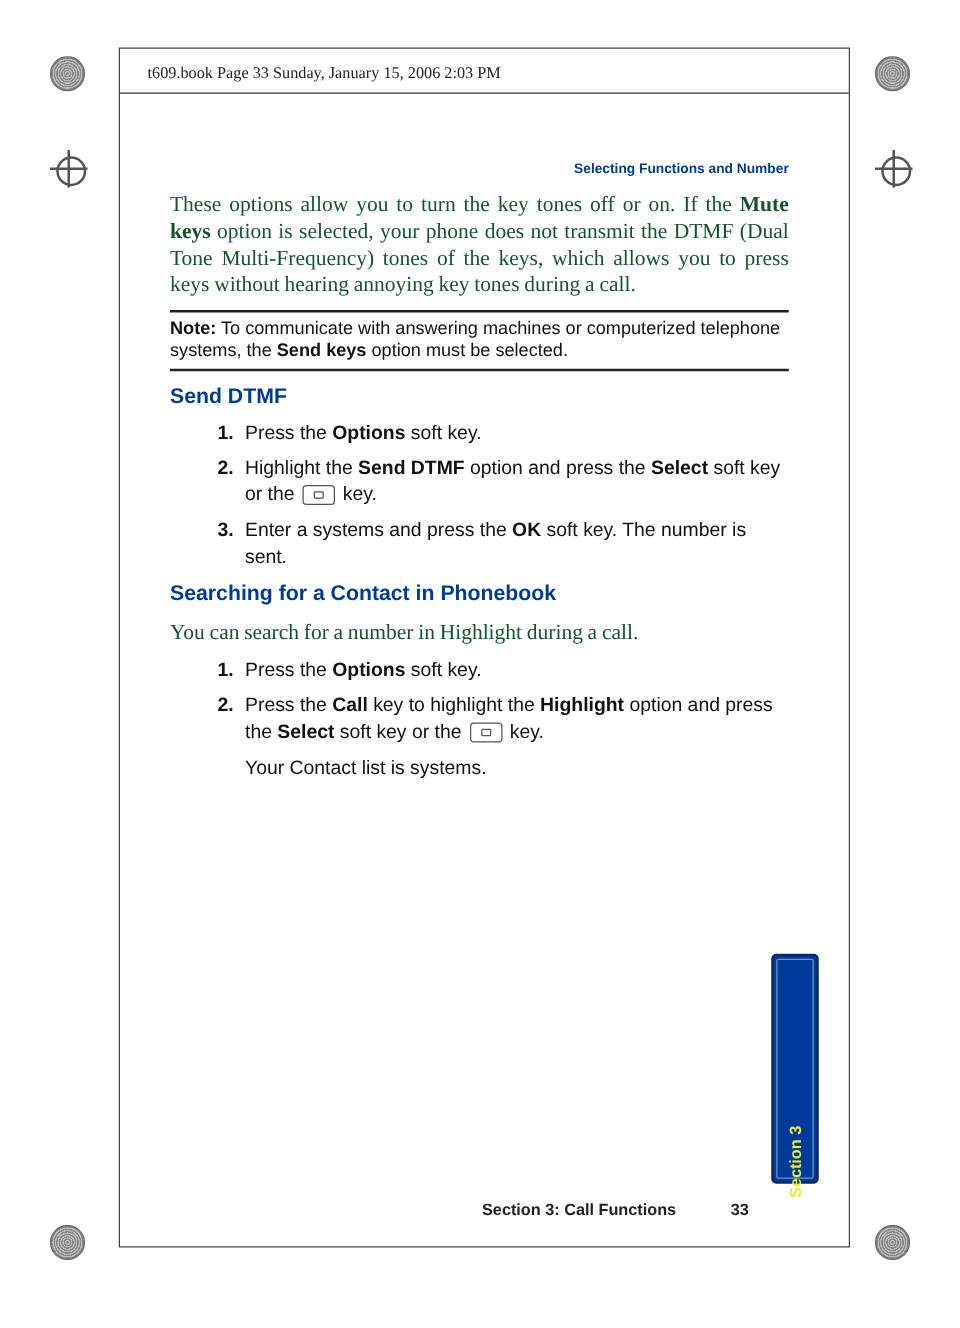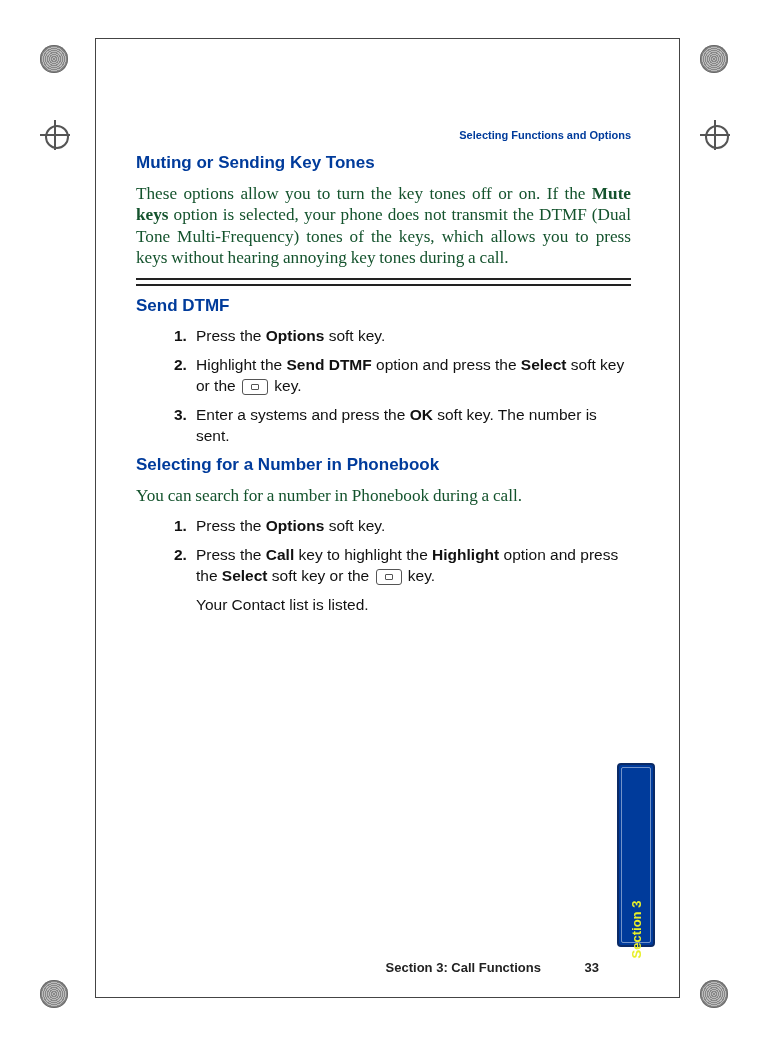--- a/index.html
+++ b/index.html
@@ -219,66 +219,69 @@
 
 <div class="reg-cross reg-left">
     <div class="ring"></div>
   </div>
 <div class="reg-cross reg-right">
     <div class="ring"></div>
   </div>
 
 <div class="crop-frame">
 
+  <div class="header-strip">t609.book  Page 33  Sunday, January 15, 2006  2:03 PM</div>
 
   <div class="content">
 
-    <div class="running-head">Selecting Functions and Options</div>
-
-    <div class="h3">Muting or Sending Key Tones</div>
+    <div class="running-head">Selecting Functions and Number</div>
+
 
     <p class="body-serif">
       <span>These options allow you to turn the key tones off or on. If the </span><span class="bold">Mute keys</span><span> option is selected, your phone does not transmit the DTMF (Dual Tone Multi-Frequency) tones of the keys, which allows you to press keys without hearing annoying key tones during a call.</span>
     </p>
 
     <hr class="rule">
+    <div class="note">
+      <span class="b">Note:</span><span> To communicate with answering machines or computerized telephone systems, the </span><span class="b">Send keys</span><span> option must be selected.</span>
+    </div>
     <hr class="rule after">
 
     <div class="h3">Send DTMF</div>
 
 
     <div class="steps">
       <div class="step">
         <div class="num">1.</div>
         <div class="txt"><span>Press the </span><span class="b">Options</span><span> soft key.</span></div>
       </div>
       <div class="step">
         <div class="num">2.</div>
         <div class="txt"><span>Highlight the </span><span class="b">Send DTMF</span><span> option and press the </span><span class="b">Select</span><span> soft key or the </span><span class="ok-key"></span><span> key.</span></div>
       </div>
       <div class="step">
         <div class="num">3.</div>
         <div class="txt"><span>Enter a systems and press the </span><span class="b">OK</span><span> soft key. The number is sent.</span></div>
       </div>
     </div>
 
-    <div class="h3">Selecting for a Number in Phonebook</div>
-
-    <p class="body-serif">You can search for a number in Phonebook during a call.</p>
+    <div class="h3">Searching for a Contact in Phonebook</div>
+
+    <p class="body-serif">You can search for a number in Highlight during a call.</p>
 
     <div class="steps">
       <div class="step">
         <div class="num">1.</div>
         <div class="txt"><span>Press the </span><span class="b">Options</span><span> soft key.</span></div>
       </div>
       <div class="step">
         <div class="num">2.</div>
         <div class="txt">
           <span>Press the </span><span class="b">Call</span><span> key to highlight the </span><span class="b">Highlight</span><span> option and press the </span><span class="b">Select</span><span> soft key or the </span><span class="ok-key"></span><span> key.</span>
-          <div class="result">Your Contact list is listed.</div>
+          <div class="result">Your Contact list is systems.</div>
         </div>
       </div>
     </div>
 
   </div>
 
   <div class="side-tab">
     <div class="inner"></div>
     <div class="label">Section 3</div>
   </div>

